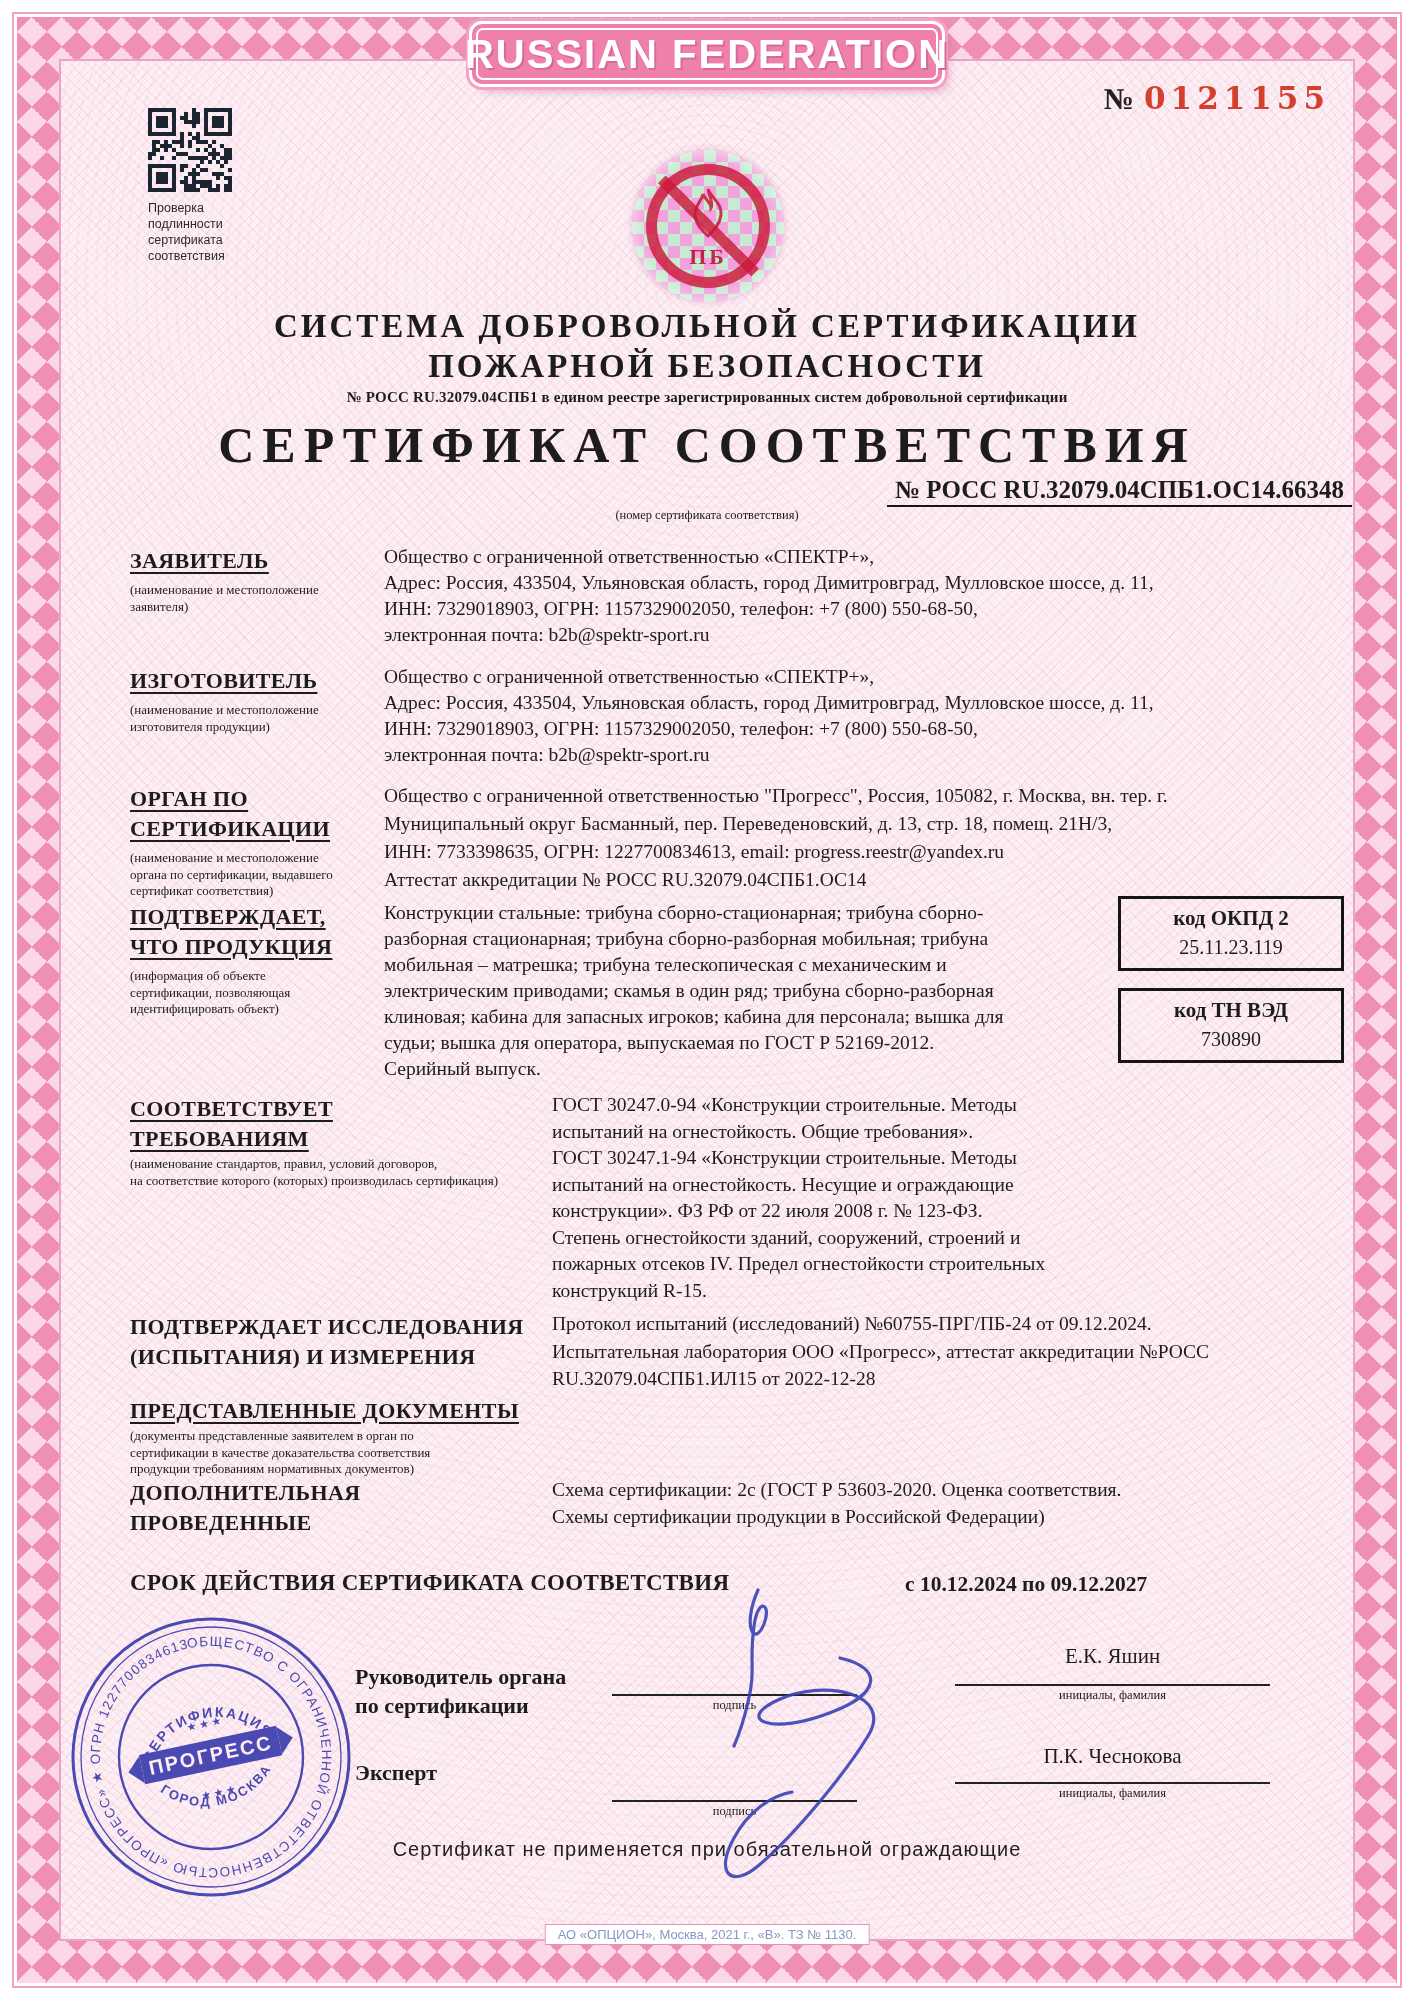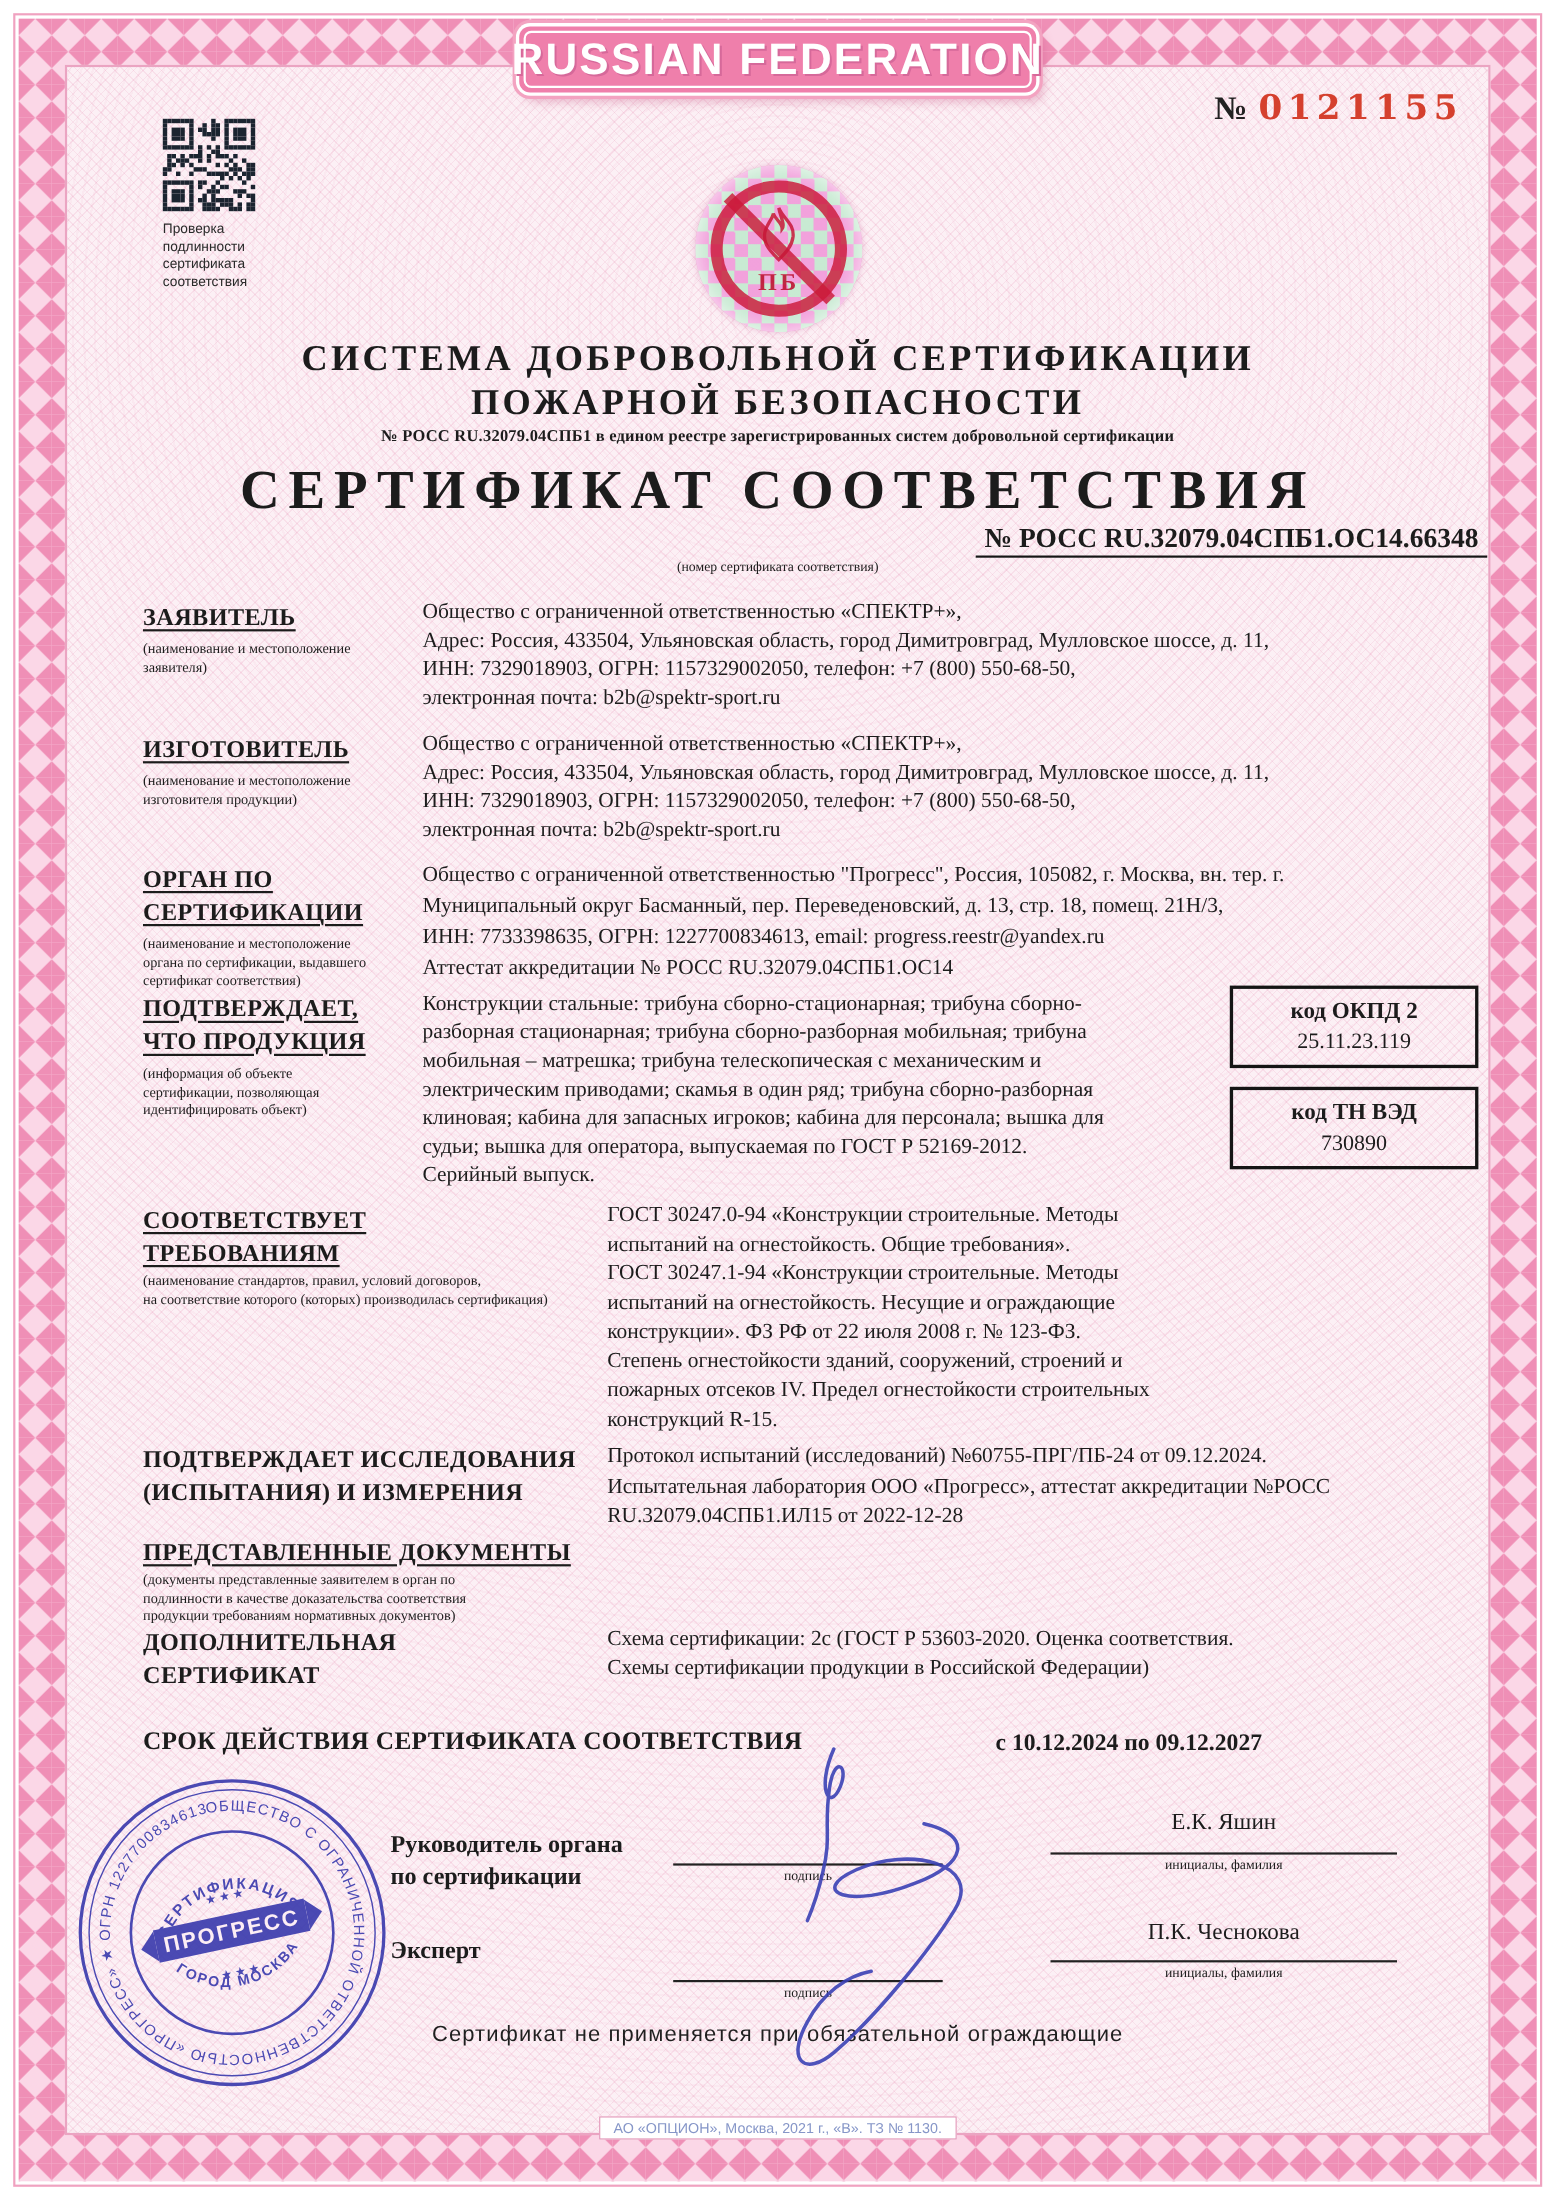--- a/index.html
+++ b/index.html
@@ -642,25 +642,25 @@
 конструкций R-15.</div>
 
   <div class="lbl" style="top:1312px">ПОДТВЕРЖДАЕТ ИССЛЕДОВАНИЯ
 (ИСПЫТАНИЯ) И ИЗМЕРЕНИЯ</div>
   <div class="txt col2" style="top:1310px;line-height:27.5px">Протокол испытаний (исследований) №60755-ПРГ/ПБ-24 от 09.12.2024.
 Испытательная лаборатория ООО «Прогресс», аттестат аккредитации №РОСС
 RU.32079.04СПБ1.ИЛ15 от 2022-12-28</div>
 
   <div class="lbl u" style="top:1396px">ПРЕДСТАВЛЕННЫЕ ДОКУМЕНТЫ</div>
   <div class="sub docs" style="top:1428px">(документы представленные заявителем в орган по
-подлинности в качестве доказательства соответствия
+сертификации в качестве доказательства соответствия
 продукции требованиям нормативных документов)</div>
 
   <div class="lbl" style="top:1478px">ДОПОЛНИТЕЛЬНАЯ
-СЕРТИФИКАТ</div>
+ПРОВЕДЕННЫЕ</div>
   <div class="txt col2" style="top:1476px;line-height:27px">Схема сертификации: 2с (ГОСТ Р 53603-2020. Оценка соответствия.
 Схемы сертификации продукции в Российской Федерации)</div>
 
   <div class="validity-label">СРОК ДЕЙСТВИЯ СЕРТИФИКАТА СООТВЕТСТВИЯ</div>
   <div class="validity-value">с 10.12.2024 по 09.12.2027</div>
 
   <svg class="stamp" viewBox="0 0 302 302">
     <g transform="translate(151,151)">
       <circle r="138" fill="none" stroke="#3c3cae" stroke-width="3"></circle>
       <circle r="130" fill="none" stroke="#3c3cae" stroke-width="1.3"></circle>

